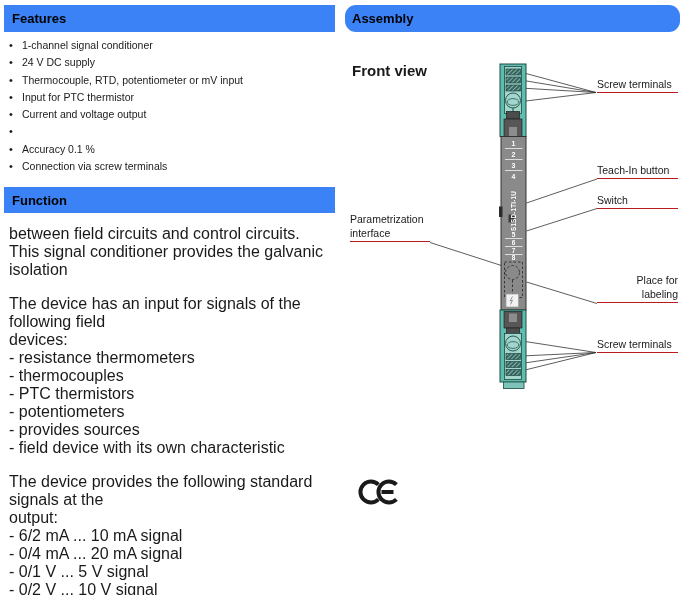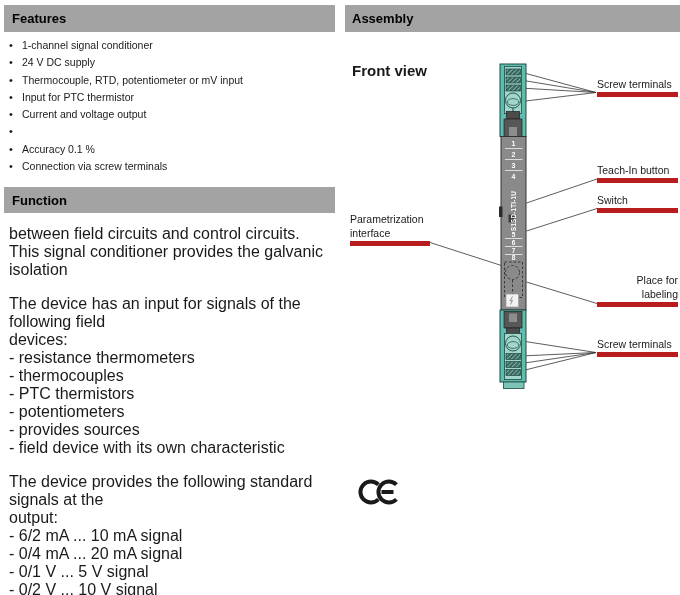--- a/index.html
+++ b/index.html
@@ -2,33 +2,33 @@
 <html><head>
 <meta charset="utf-8">
 <style>
   html,body{margin:0;padding:0;}
   body{
     width:680px;height:595px;position:relative;overflow:hidden;
     background:#ffffff;color:#1a1a1a;
     font-family:"Liberation Sans","DejaVu Sans",sans-serif;
   }
   .section-bar{
-    position:absolute;background:#a3a3a3;height:27px;
+    position:absolute;background:#3b82f6;height:27px;
     display:flex;align-items:center;padding-left:8px;box-sizing:border-box;
     font-size:13px;font-weight:bold;color:#000;
   }
   .feat-list{position:absolute;left:9px;top:37px;width:322px;}
   .feat-item{display:flex;font-size:10.5px;line-height:17.3px;}
   .feat-item .bullet{width:13px;flex:0 0 13px;}
   .feat-item .bullet::before{content:"\2022";font-size:11px;}
   .fn-block{position:absolute;left:9px;top:221px;width:326px;}
   .fn-p{margin:0 0 4px 0;font-size:10.5px;line-height:14.8px;}
   .lbl{
     position:absolute;font-size:10.5px;line-height:15px;
-    border-bottom:5px solid #b91c1c;color:#1a1a1a;
+    border-bottom:1px solid #b91c1c;color:#1a1a1a;
   }
   .lbl2{line-height:14px;padding-bottom:1px;}
   .bold-lbl{position:absolute;font-size:15px;font-weight:bold;}
   svg{position:absolute;}
 </style>
 </head>
 <body>
 
 <div class="section-bar" style="left:4px;top:5px;width:331px;">
   <span>Features</span>
@@ -110,21 +110,21 @@
   <p></p>
   <p class="fn-p">
     </p>
 
   <p></p>
   <p class="fn-p">
     </p>
   <p></p>
 </div>
 
-<div class="section-bar" style="left:345px;top:5px;width:335px;padding-left:7px;">
+<div class="section-bar" style="left:345px;top:5px;width:335px;padding-left:7px;border-radius:11px;">
   <span>Assembly</span>
 </div>
 
 <div class="bold-lbl" style="left:352px;top:62px;">Front view</div>
 
 <svg style="left:345px;top:40px;" width="335" height="360" viewBox="345 40 335 360">
   <defs>
     <pattern id="hatch" width="3" height="3" patternUnits="userSpaceOnUse" patternTransform="rotate(45)">
       <rect width="3" height="3" fill="#35655e"></rect>
       <line x1="0" y1="0" x2="0" y2="3" stroke="#cfe9e4" stroke-width="1.1"></line>

